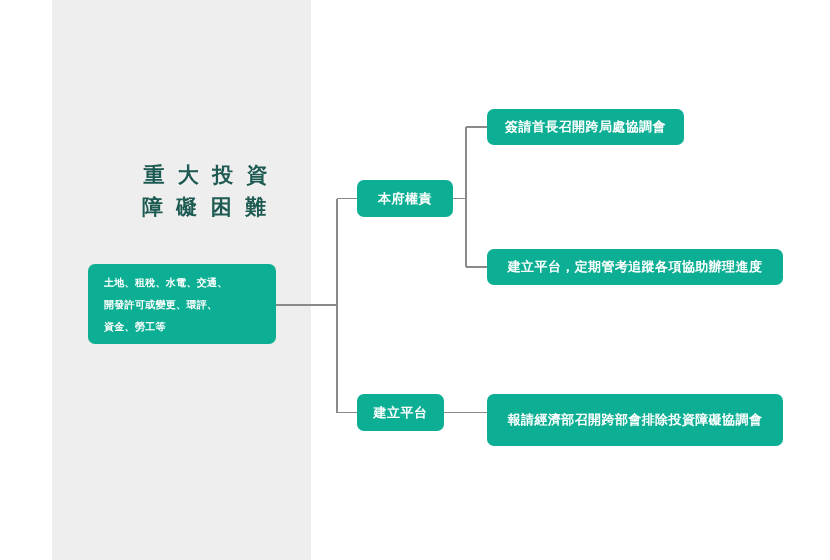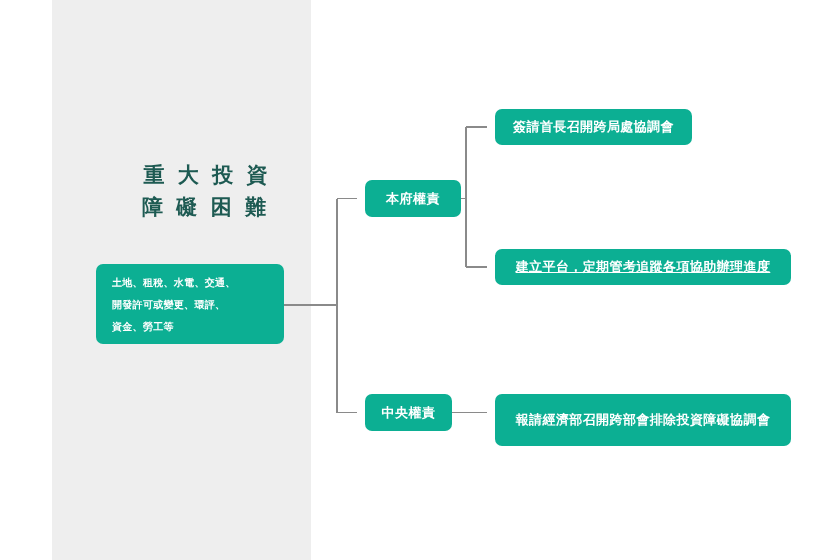--- a/index.html
+++ b/index.html
@@ -54,21 +54,20 @@
   
   .node {
     position: absolute;
     background: #0CAF93;
     color: #ffffff;
     border-radius: 7px;
     font-weight: bold;
     box-sizing: border-box;
     display: flex;
     align-items: center;
-    margin-left: 8px;
   }
   .node.center {
     justify-content: center;
   }
   #node-root {
     left: 88px;
     top: 264px;
     width: 188px;
     height: 80px;
     padding: 0 16px;
@@ -105,21 +104,20 @@
     justify-content: center;
   }
   #leaf-1 {
     left: 487px;
     top: 249px;
     width: 296px;
     height: 36px;
     font-size: 13px;
     letter-spacing: 0.4px;
     justify-content: center;
-    text-decoration: underline;
   }
   #leaf-2 {
     left: 487px;
     top: 394px;
     width: 296px;
     height: 52px;
     font-size: 13px;
     letter-spacing: 0.4px;
     justify-content: center;
   }
@@ -156,21 +154,21 @@
       <path d="M444 412.5 H487"></path>
     </g>
   </svg>
 
   <div class="node" id="node-root">土地、租稅、水電、交通、
 開發許可或變更、環評、
 資金、勞工等</div>
 
   <div class="node center" id="node-local">本府權責</div>
 
-  <div class="node center" id="node-central">中央權責</div>
+  <div class="node center" id="node-central">建立平台</div>
 
   <div class="node" id="leaf-0">簽請首長召開跨局處協調會</div>
 
   <div class="node" id="leaf-1">建立平台，定期管考追蹤各項協助辦理進度</div>
 
   <div class="node" id="leaf-2">報請經濟部召開跨部會排除投資障礙協調會</div>
 
 </div>
 
 </body></html>

